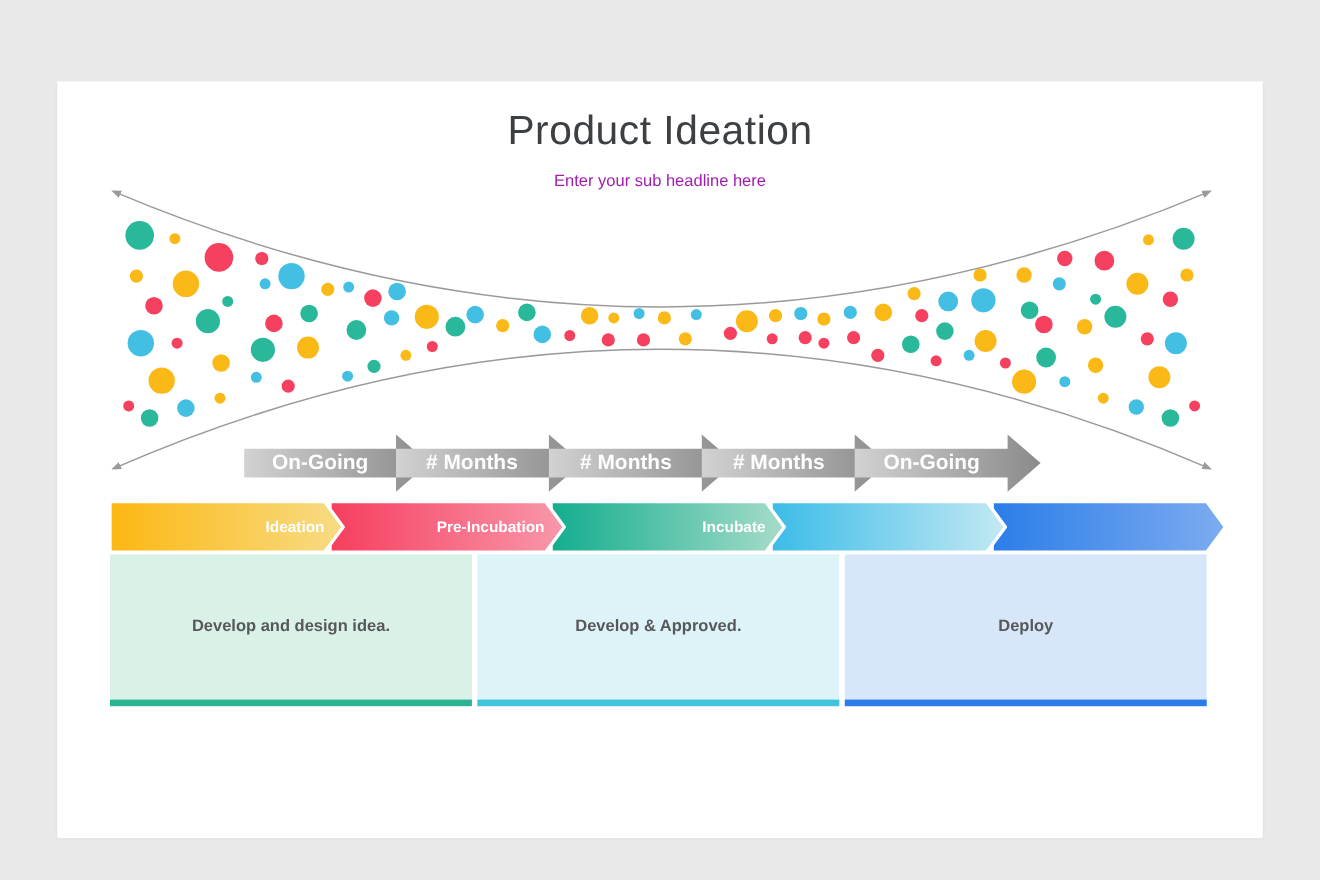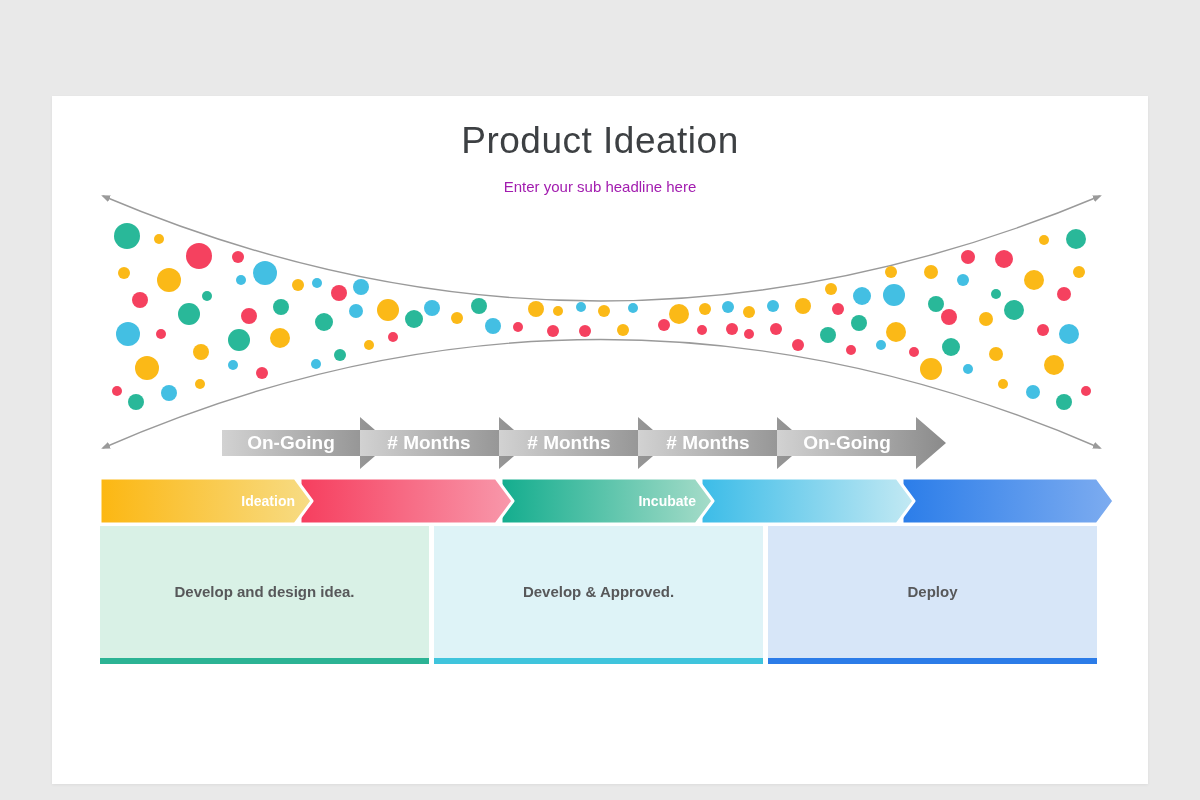--- a/index.html
+++ b/index.html
@@ -4,21 +4,21 @@
 <style>
   * { margin:0; padding:0; box-sizing:border-box; }
   html,body { width:1200px; height:800px; }
   body {
     background:#e9e9e9;
     font-family:"Liberation Sans", sans-serif;
     position:relative;
     overflow:hidden;
   }
   .card {
-    position:absolute; left:52px; top:96px; width:1096px; height:688px;
+    position:absolute; left:52px; top:74px; width:1096px; height:688px;
     background:#ffffff;
     box-shadow:0 1px 3px rgba(0,0,0,0.06);
   }
   .title {
     position:absolute; top:24px; left:0; width:100%;
     text-align:center; font-size:37px; font-weight:500; color:#3d4043;
     letter-spacing:0.5px;
   }
   .subtitle {
     position:absolute; top:82px; left:0; width:100%;
@@ -209,20 +209,21 @@
     </g>
   </svg>
 
   <span class="tl-label tl0">On-Going</span>
   <span class="tl-label tl1"># Months</span>
   <span class="tl-label tl2"># Months</span>
   <span class="tl-label tl3"># Months</span>
   <span class="tl-label tl4">On-Going</span>
 
   <span class="stage-label sl0">Ideation</span>
+  <span class="stage-label sl1">Pre-Incubation</span>
   <span class="stage-label sl2">Incubate</span>
 
   <div class="boxes">
     <div class="stage-col" style="--bg: #d9f1e6; --accent: #2cb394;">
       <div class="stage-desc">Develop and design idea.</div>
     </div>
     <div class="stage-col" style="--bg: #def3f7; --accent: #3fc4dc;">
       <div class="stage-desc">Develop &amp; Approved.</div>
     </div>
     <div class="stage-col" style="--bg: #d7e6f8; --accent: #2c7ce8;">

